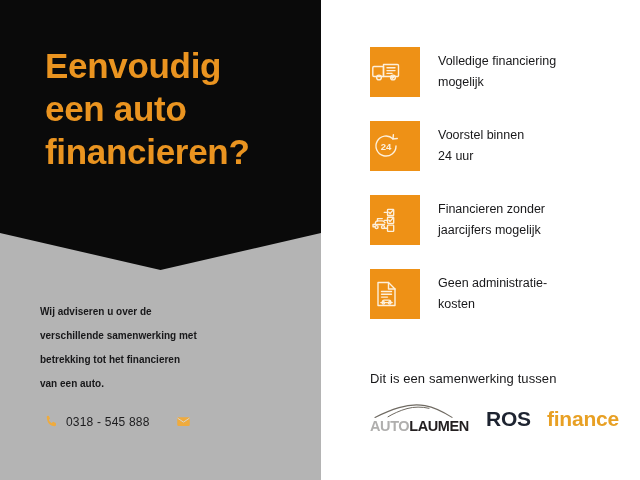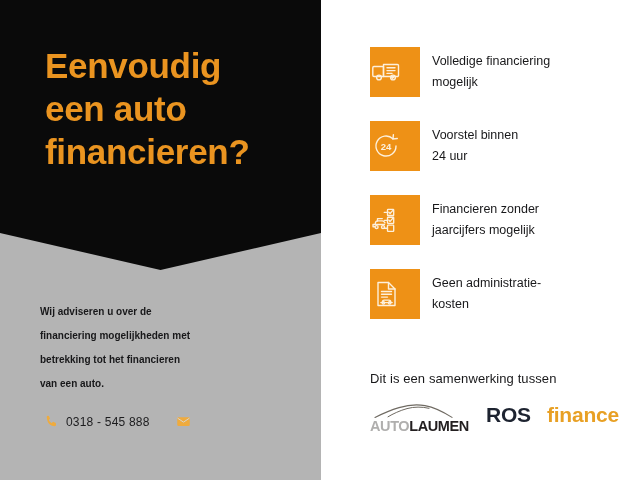--- a/index.html
+++ b/index.html
@@ -111,21 +111,21 @@
   .feature-tile {
     width: 50px;
     height: 50px;
     flex: none;
     background: #ee9116;
     display: flex;
     align-items: center;
   }
   .feature-tile svg { display: block; }
   .feature-label {
-    margin-left: 12px;
+    margin-left: 18px;
     color: #18181a;
     font-size: 12.5px;
     line-height: 21px;
     max-width: 175px;
   }
   .feature-label .fl-line { display: block; white-space: nowrap; }
 
   #partners {
     position: absolute;
     left: 49px;
@@ -135,21 +135,21 @@
   #partners-title {
     color: #18181a;
     font-size: 13px;
     font-weight: normal;
     letter-spacing: 0.1px;
     white-space: nowrap;
   }
   #logo-row {
     margin-top: 17px;
     display: flex;
-    align-items: flex-start;
+    align-items: center;
   }
   #logo-auto-laumen {
     position: relative;
     width: 88px;
     height: 32px;
     flex: none;
   }
   #logo-auto-laumen .al-car {
     position: absolute;
     left: 4px;
@@ -191,21 +191,21 @@
     <div id="left-dark-shape"></div>
 
     <div id="headline">
       <span class="hl-line">Eenvoudig</span>
       <span class="hl-line">een auto</span>
       <span class="hl-line">financieren?</span>
     </div>
 
     <div id="body-copy">
       <span class="bc-line">Wij adviseren u over de</span>
-      <span class="bc-line">financiering mogelijkheden met</span>
+      <span class="bc-line">verschillende samenwerking met</span>
       <span class="bc-line">betrekking tot het financieren</span>
       <span class="bc-line">van een auto.</span>
     </div>
 
     <div id="contact-row">
       <div class="contact-item">
         <svg class="contact-icon" viewBox="0 0 24 24">
           <path d="M6.6 2.8c.7 0 1.3.4 1.6 1l1.1 2.6c.3.7.1 1.4-.4 1.9l-1 1c-.2.2-.3.5-.1.8.9 1.7 2.4 3.2 4.1 4.1.3.2.6.1.8-.1l1-1c.5-.5 1.2-.7 1.9-.4l2.6 1.1c.6.3 1 .9 1 1.6v2.3c0 1.1-.9 2-2.1 1.9C9.6 19 4.9 14.3 4.4 4.9 4.3 3.7 5.2 2.8 6.3 2.8z" fill="#efab3e"></path>
         </svg>
         <span>0318 - 545 888</span>

